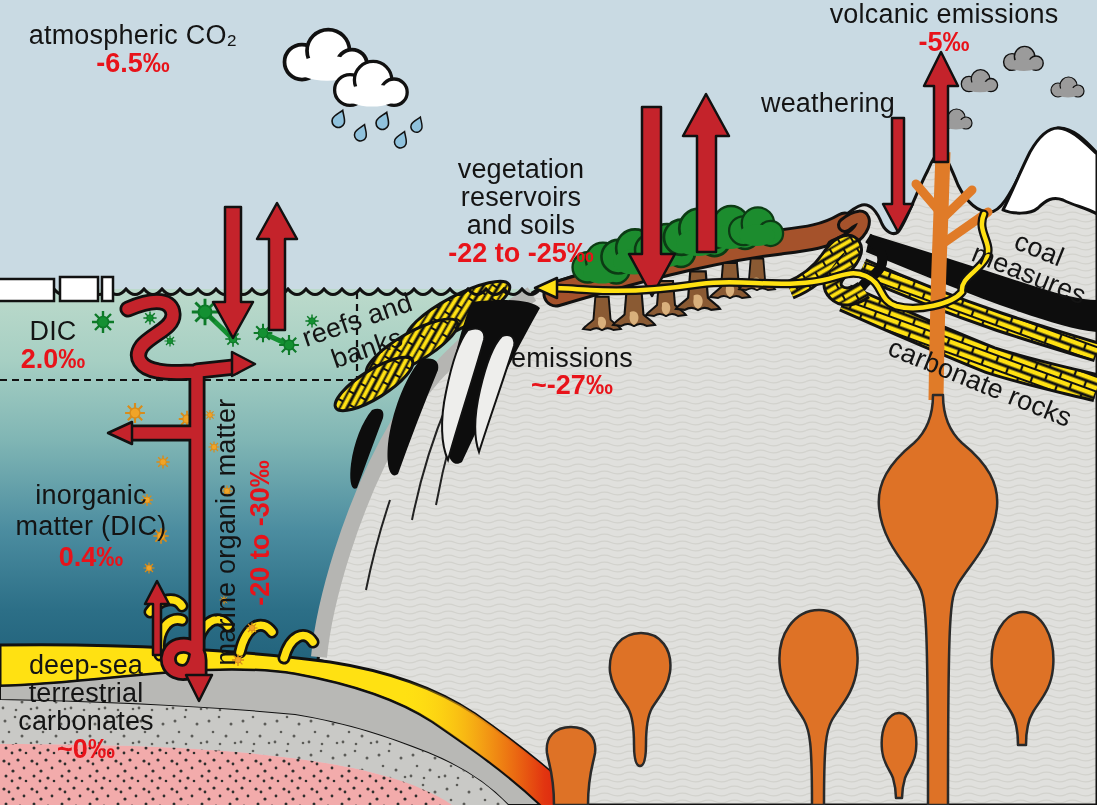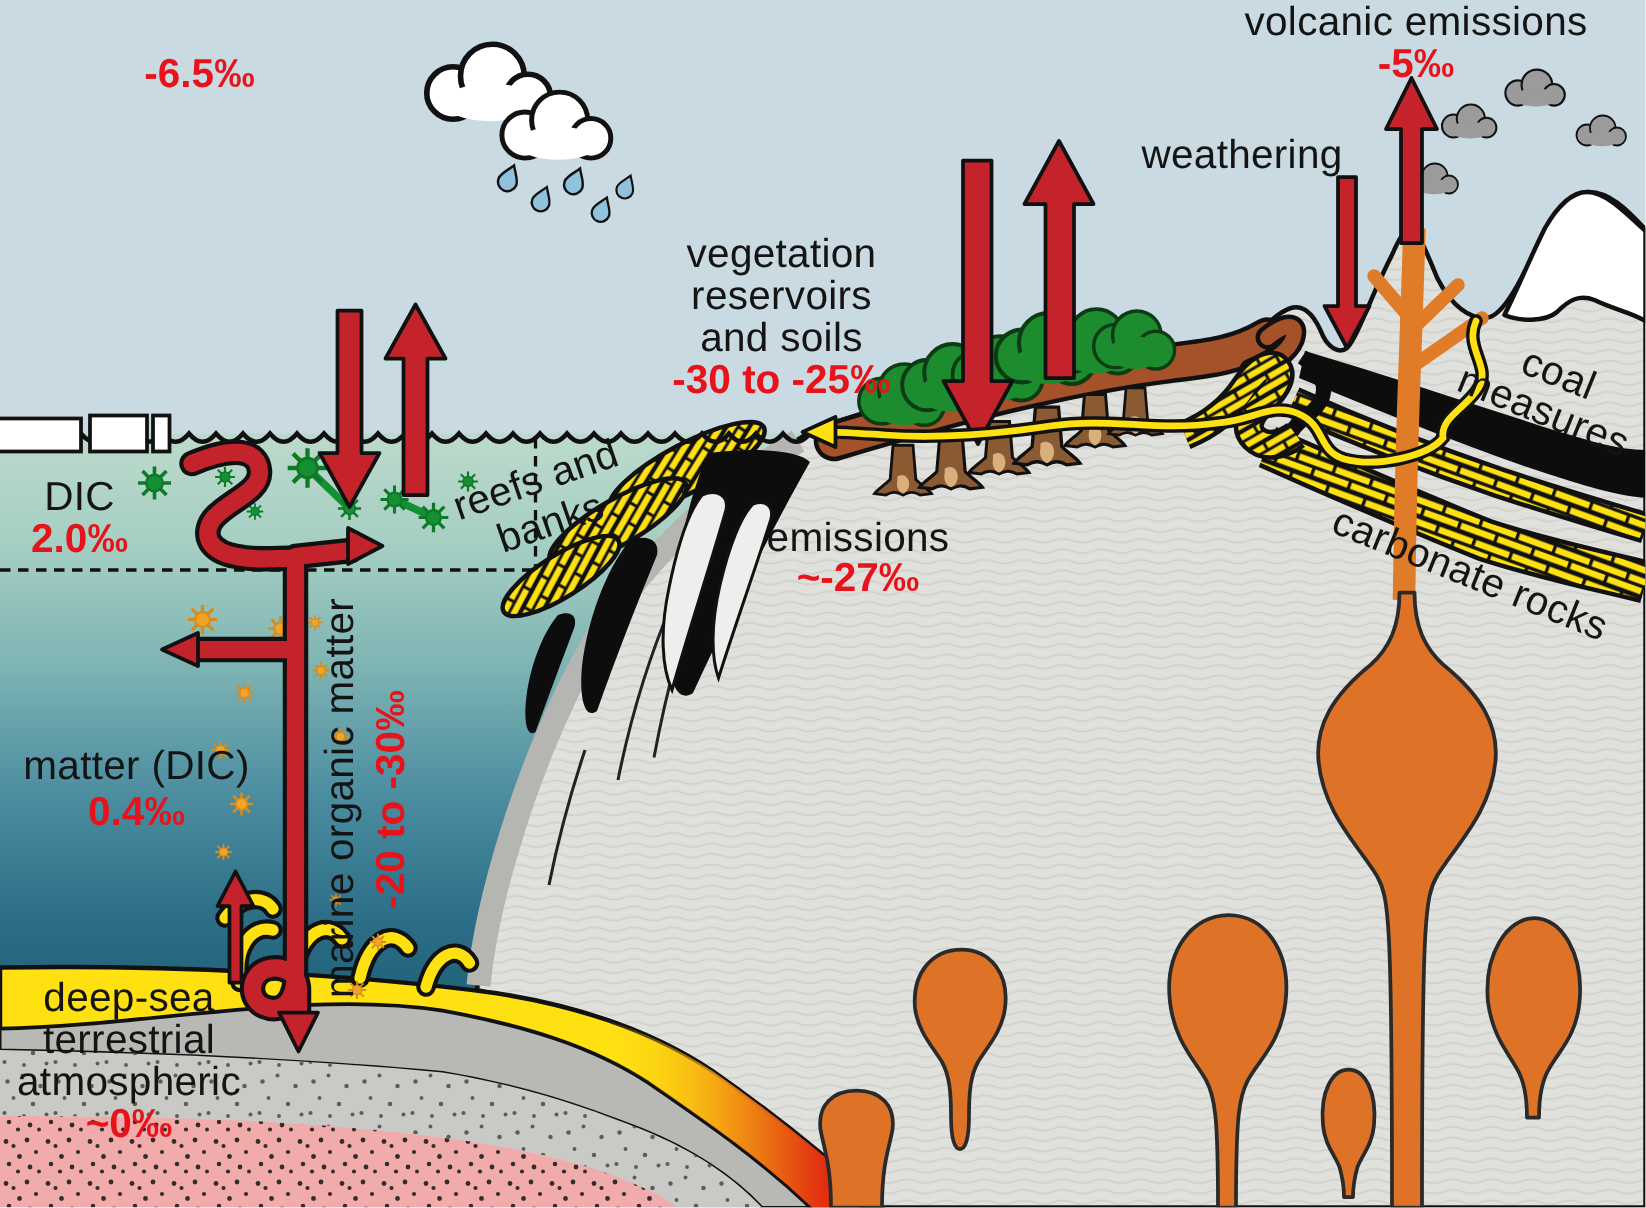--- a/index.html
+++ b/index.html
@@ -282,37 +282,38 @@
 </g>
 
 <g fill="none" stroke-linecap="round">
   <path d="M984,214 C976,232 994,244 986,258 C978,272 960,278 962,292 C952,304 918,312 896,306 C878,300 884,284 866,276 C848,268 836,280 812,282 C770,288 740,278 700,284 C660,290 620,292 590,290 C575,289 562,288 554,288" stroke="#111" stroke-width="9"></path>
   <path d="M984,214 C976,232 994,244 986,258 C978,272 960,278 962,292 C952,304 918,312 896,306 C878,300 884,284 866,276 C848,268 836,280 812,282 C770,288 740,278 700,284 C660,290 620,292 590,290 C575,289 562,288 554,288" stroke="#ffe112" stroke-width="4.5"></path>
   <path d="M557,278 L557,298 L535,288 Z" fill="#ffe112" stroke="#111" stroke-width="2.5" stroke-linejoin="round"></path>
 </g>
 </svg>
 
 <div class="blk" style="left:133px;top:49px">
+  <div class="lbl">atmospheric CO₂</div>
   <div class="val">-6.5‰</div>
 </div>
 
 <div class="blk" style="left:944px;top:28px">
   <div class="lbl">volcanic emissions</div>
   <div class="val">-5‰</div>
 </div>
 
 <div class="blk" style="left:828px;top:103px">
   <div class="lbl">weathering</div>
 </div>
 
 <div class="blk" style="left:521px;top:211px">
   <div class="lbl">vegetation</div>
   <div class="lbl">reservoirs</div>
   <div class="lbl">and soils</div>
-  <div class="val">-30 to -25‰</div>
+  <div class="val">-22 to -25‰</div>
 </div>
 
 <div class="blk" style="left:53px;top:345px">
   <div class="lbl">DIC</div>
   <div class="val">2.0‰</div>
 </div>
 
 <div class="blk r-20" style="left:362px;top:334px">
   <div class="lbl">reefs and</div>
   <div class="lbl">banks</div>
@@ -326,31 +327,32 @@
 <div class="blk r22" style="left:1034px;top:262px">
   <div class="lbl">coal</div>
   <div class="lbl">measures</div>
 </div>
 
 <div class="blk r22" style="left:980px;top:383px">
   <div class="lbl">carbonate rocks</div>
 </div>
 
 <div class="blk lh31" style="left:91px;top:526px">
+  <div class="lbl">inorganic</div>
   <div class="lbl">matter (DIC)</div>
   <div class="val">0.4‰</div>
 </div>
 
 <div class="blk r-90" style="left:226px;top:532px">
   <div class="lbl">marine organic matter</div>
 </div>
 <div class="blk r-90" style="left:260px;top:533px">
   <div class="val">-20 to -30‰</div>
 </div>
 
 <div class="blk" style="left:86px;top:707px">
   <div class="lbl">deep-sea</div>
   <div class="lbl">terrestrial</div>
-  <div class="lbl">atmospheric</div>
+  <div class="lbl">carbonates</div>
   <div class="val">~0‰</div>
 </div>
 
 </div>
 
 </body></html>

